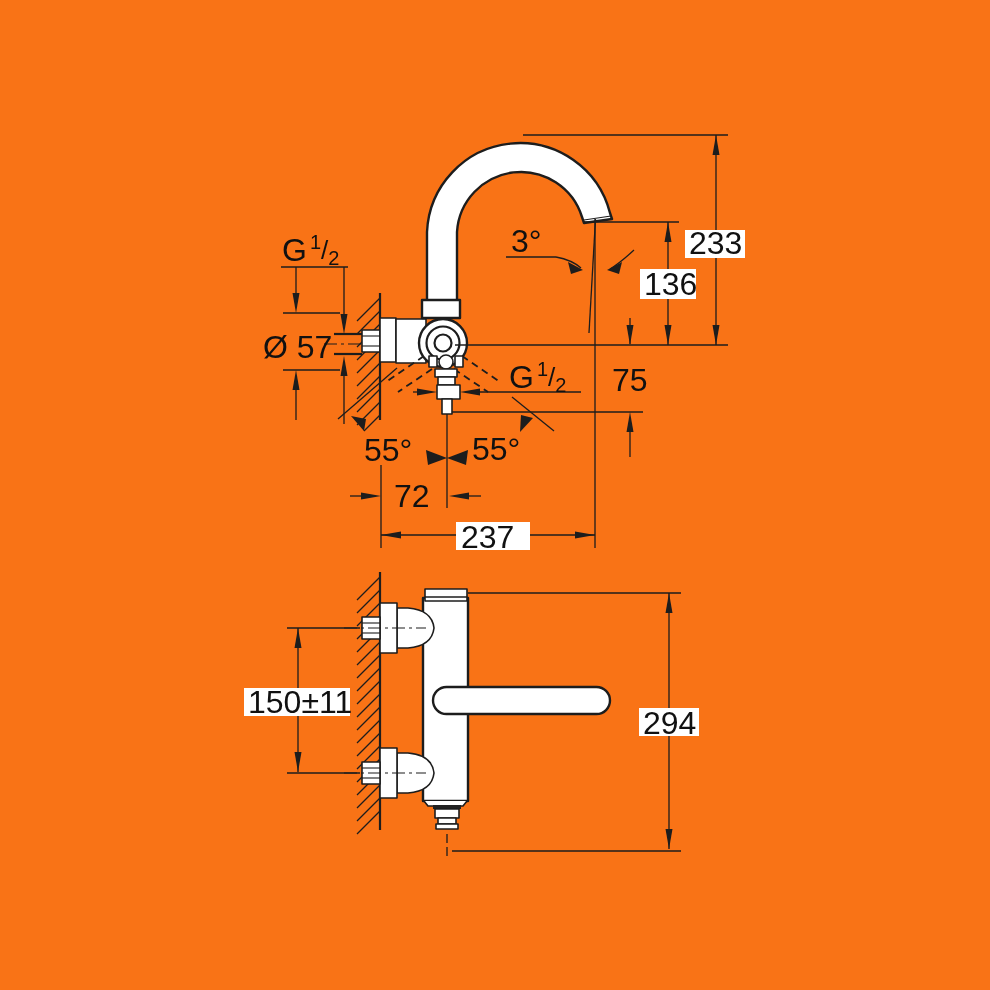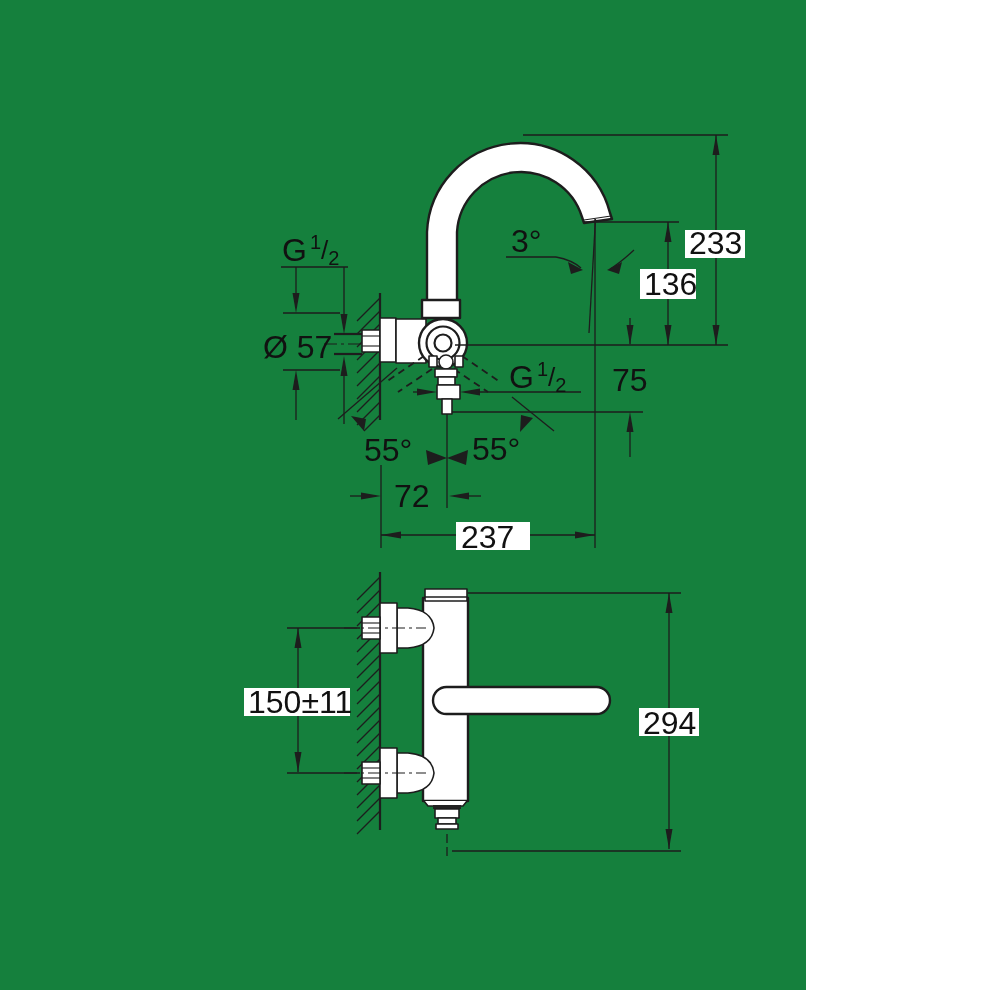--- a/index.html
+++ b/index.html
@@ -1,16 +1,16 @@
 <!DOCTYPE html>
 <html><head>
 <meta charset="utf-8">
 <style>
   html,body{margin:0;padding:0;background:#ffffff;}
-  .stage{position:relative;width:806px;height:990px;background:#15803d;overflow:hidden;
+  .stage{position:relative;width:990px;height:990px;background:#f97316;overflow:hidden;
          font-family:"Liberation Sans", sans-serif;}
   svg{display:block}
   .outline{fill:#ffffff;stroke:#1d1d1d;stroke-width:2.4;stroke-linejoin:round;}
   .outline-thin{fill:#ffffff;stroke:#1d1d1d;stroke-width:1.6;stroke-linejoin:round;}
   .stroke2{fill:none;stroke:#1d1d1d;stroke-width:2.2;}
   .thin{fill:none;stroke:#1d1d1d;stroke-width:1.3;}
   .hair{fill:none;stroke:#1d1d1d;stroke-width:1.1;}
   .dash{fill:none;stroke:#1d1d1d;stroke-width:1.8;stroke-dasharray:7 5;}
   .dashdot{fill:none;stroke:#1d1d1d;stroke-width:1.1;stroke-dasharray:13 4 3 4;}
   .arrow{fill:#1d1d1d;stroke:none;}

